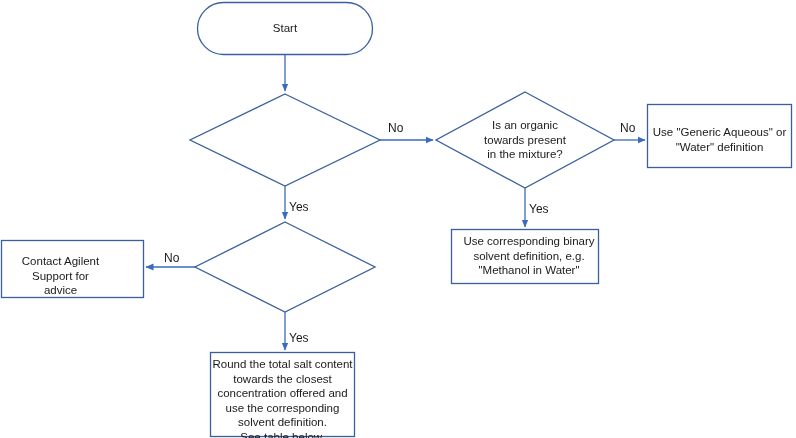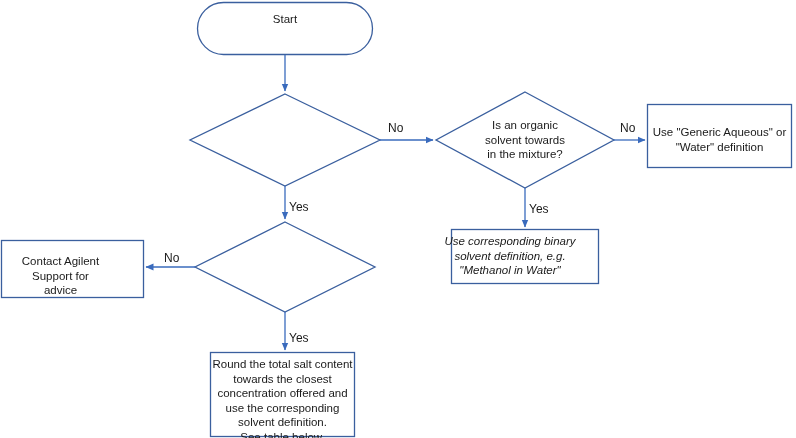--- a/index.html
+++ b/index.html
@@ -82,31 +82,31 @@
 
     <line x1="614" y1="140" x2="645" y2="140" stroke="#3a6bbd" stroke-width="1.3" marker-end="url(#arrowhead)"></line>
 
     <line x1="525" y1="188" x2="525" y2="227" stroke="#3a6bbd" stroke-width="1.3" marker-end="url(#arrowhead)"></line>
 
     <line x1="195" y1="267" x2="146" y2="267" stroke="#3a6bbd" stroke-width="1.3" marker-end="url(#arrowhead)"></line>
 
     <line x1="285" y1="312" x2="285" y2="350" stroke="#3a6bbd" stroke-width="1.3" marker-end="url(#arrowhead)"></line>
   </svg>
 
-  <div class="node-label" style="left:197px; top:12px; width:176px;">Start</div>
+  <div class="node-label" style="left:197px; top:21px; width:176px;">Start</div>
 
 
   <div class="node-label" style="left:452px; top:118px; width:146px;">Is an organic
-solvent towards
+towards present
 in the mixture?</div>
 
   <div class="node-label" style="left:650px; top:125px; width:139px;">Use "Generic Aqueous" or
 "Water" definition</div>
 
-  <div class="node-label" style="left:439px; top:234px; width:142px;font-style:italic;">Use corresponding binary
+  <div class="node-label" style="left:458px; top:234px; width:142px;">Use corresponding binary
 solvent definition, e.g.
 "Methanol in Water"</div>
 
 
   <div class="node-label" style="left:4px; top:254px; width:113px;">Contact Agilent Support for
 advice</div>
 
   <div class="node-label" style="left:212px; top:357px; width:141px;">Round the total salt content
 towards the closest
 concentration offered and

